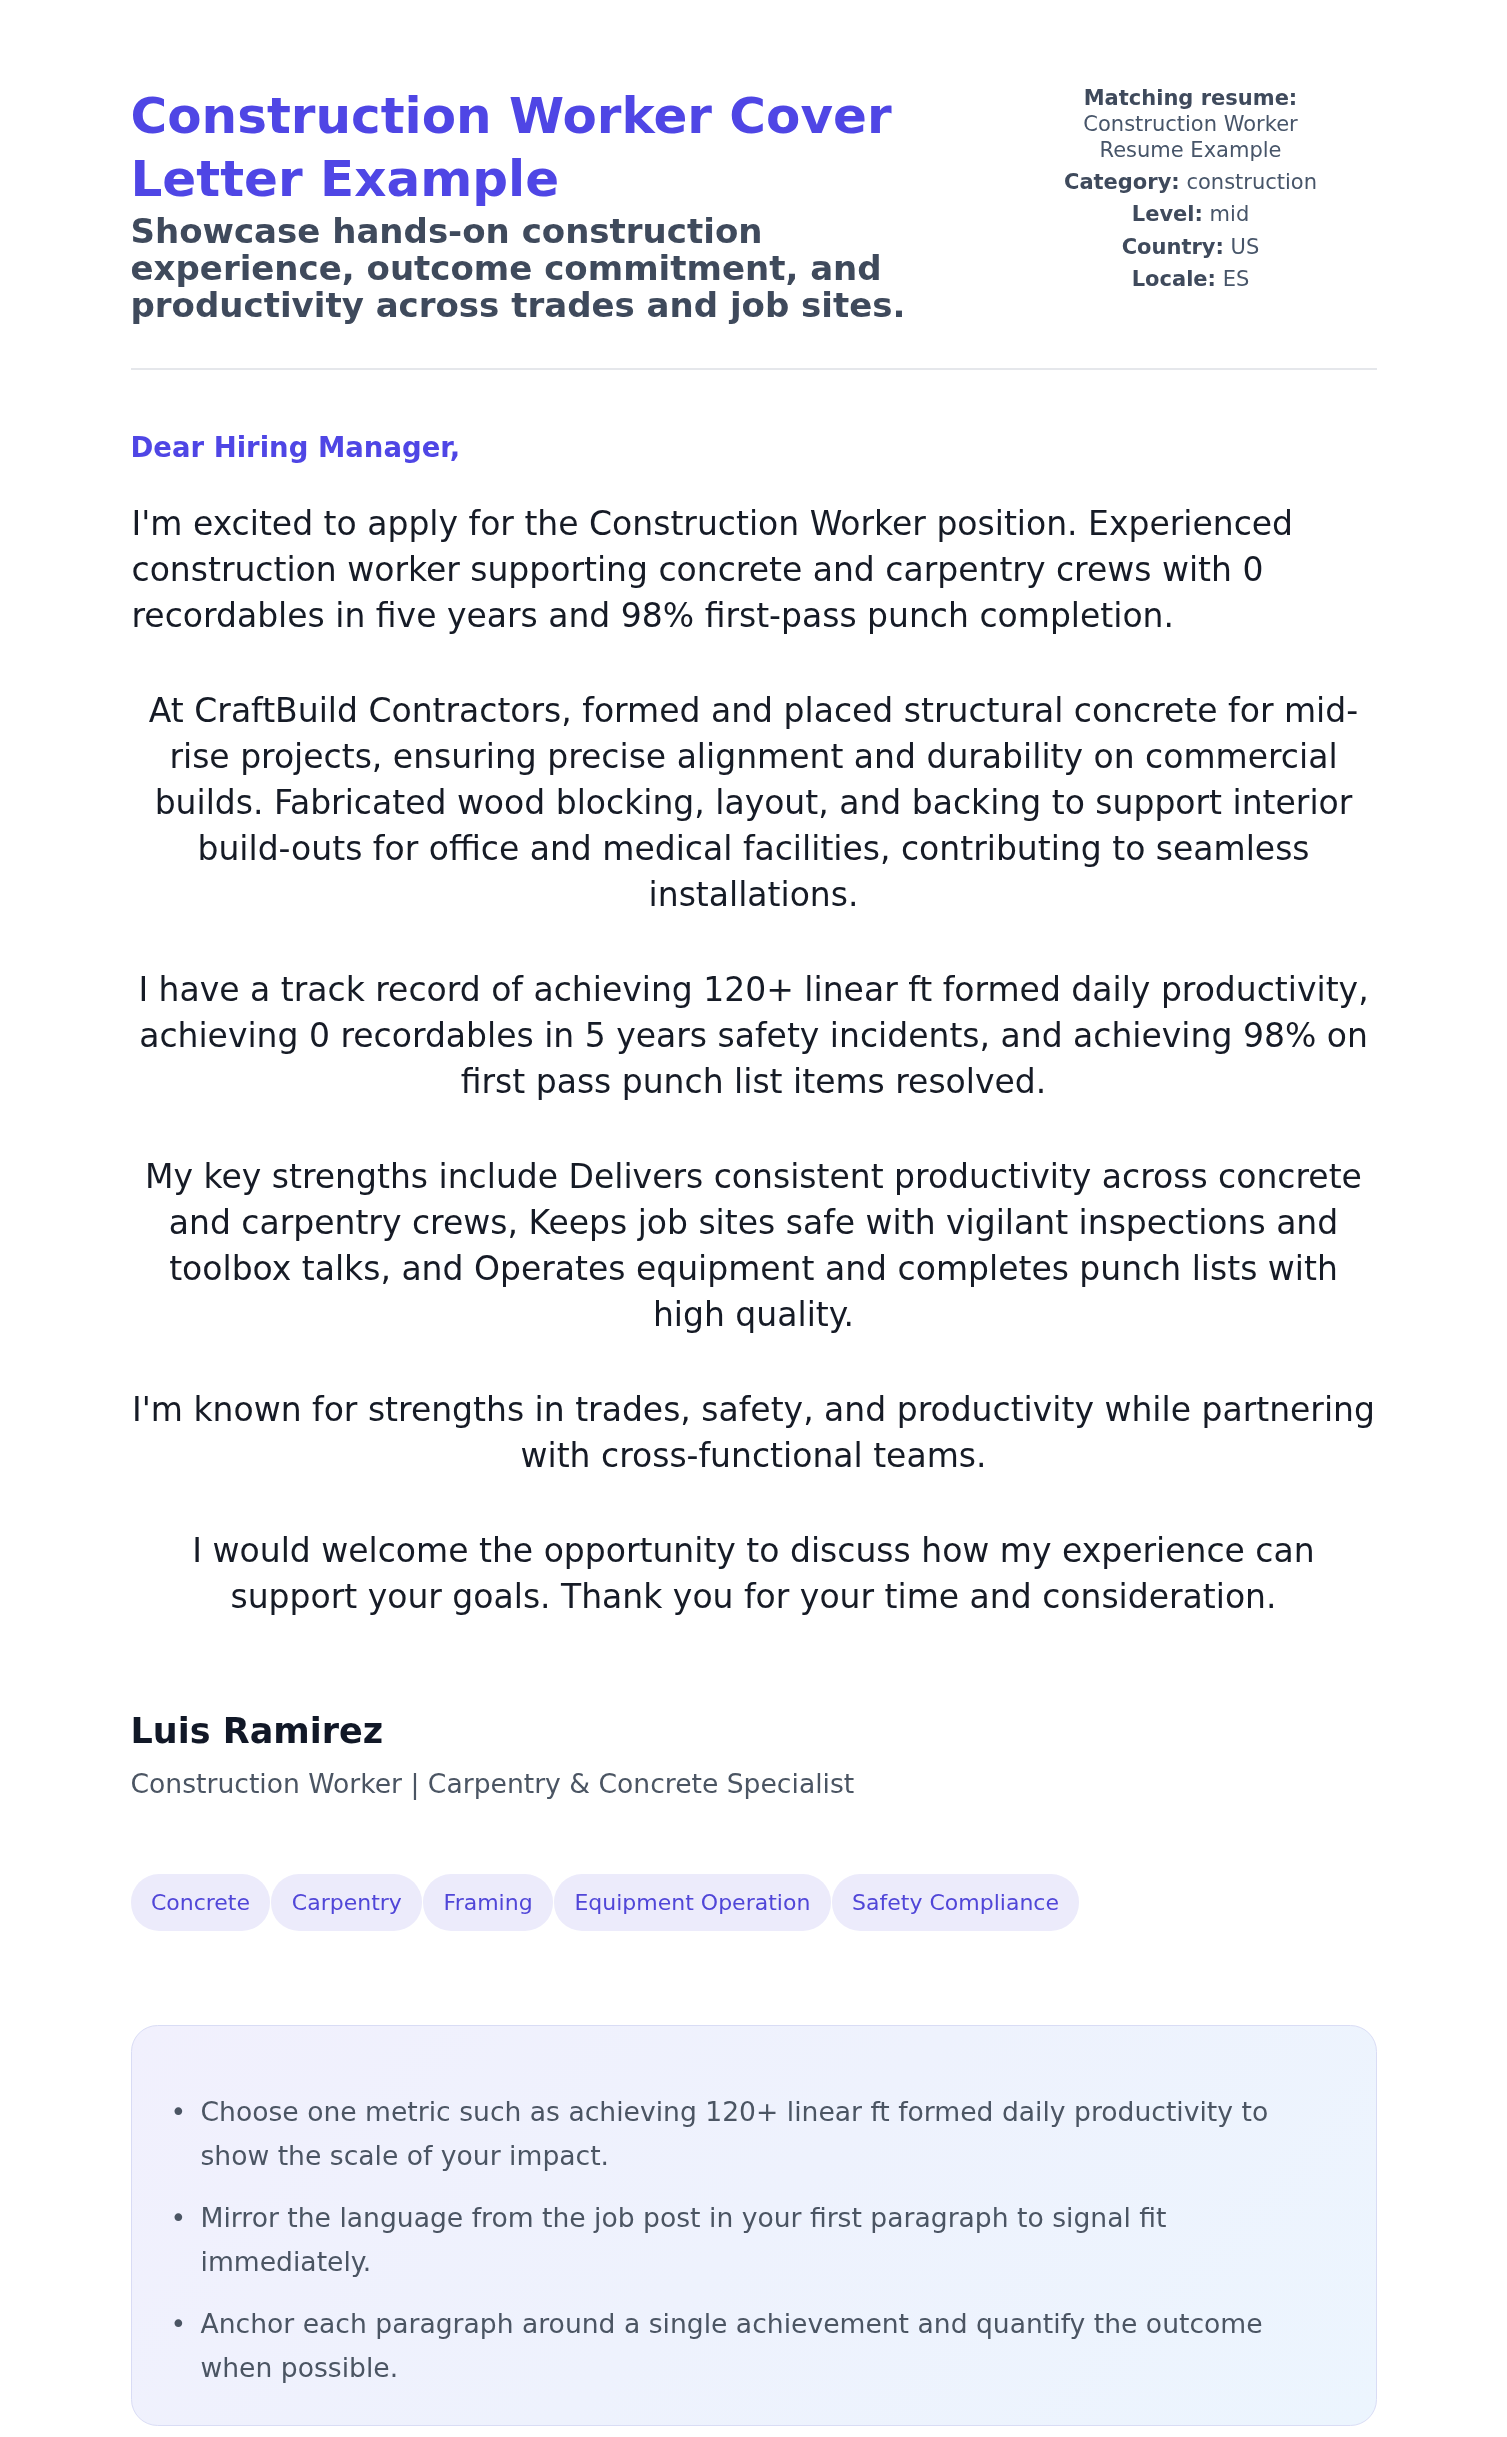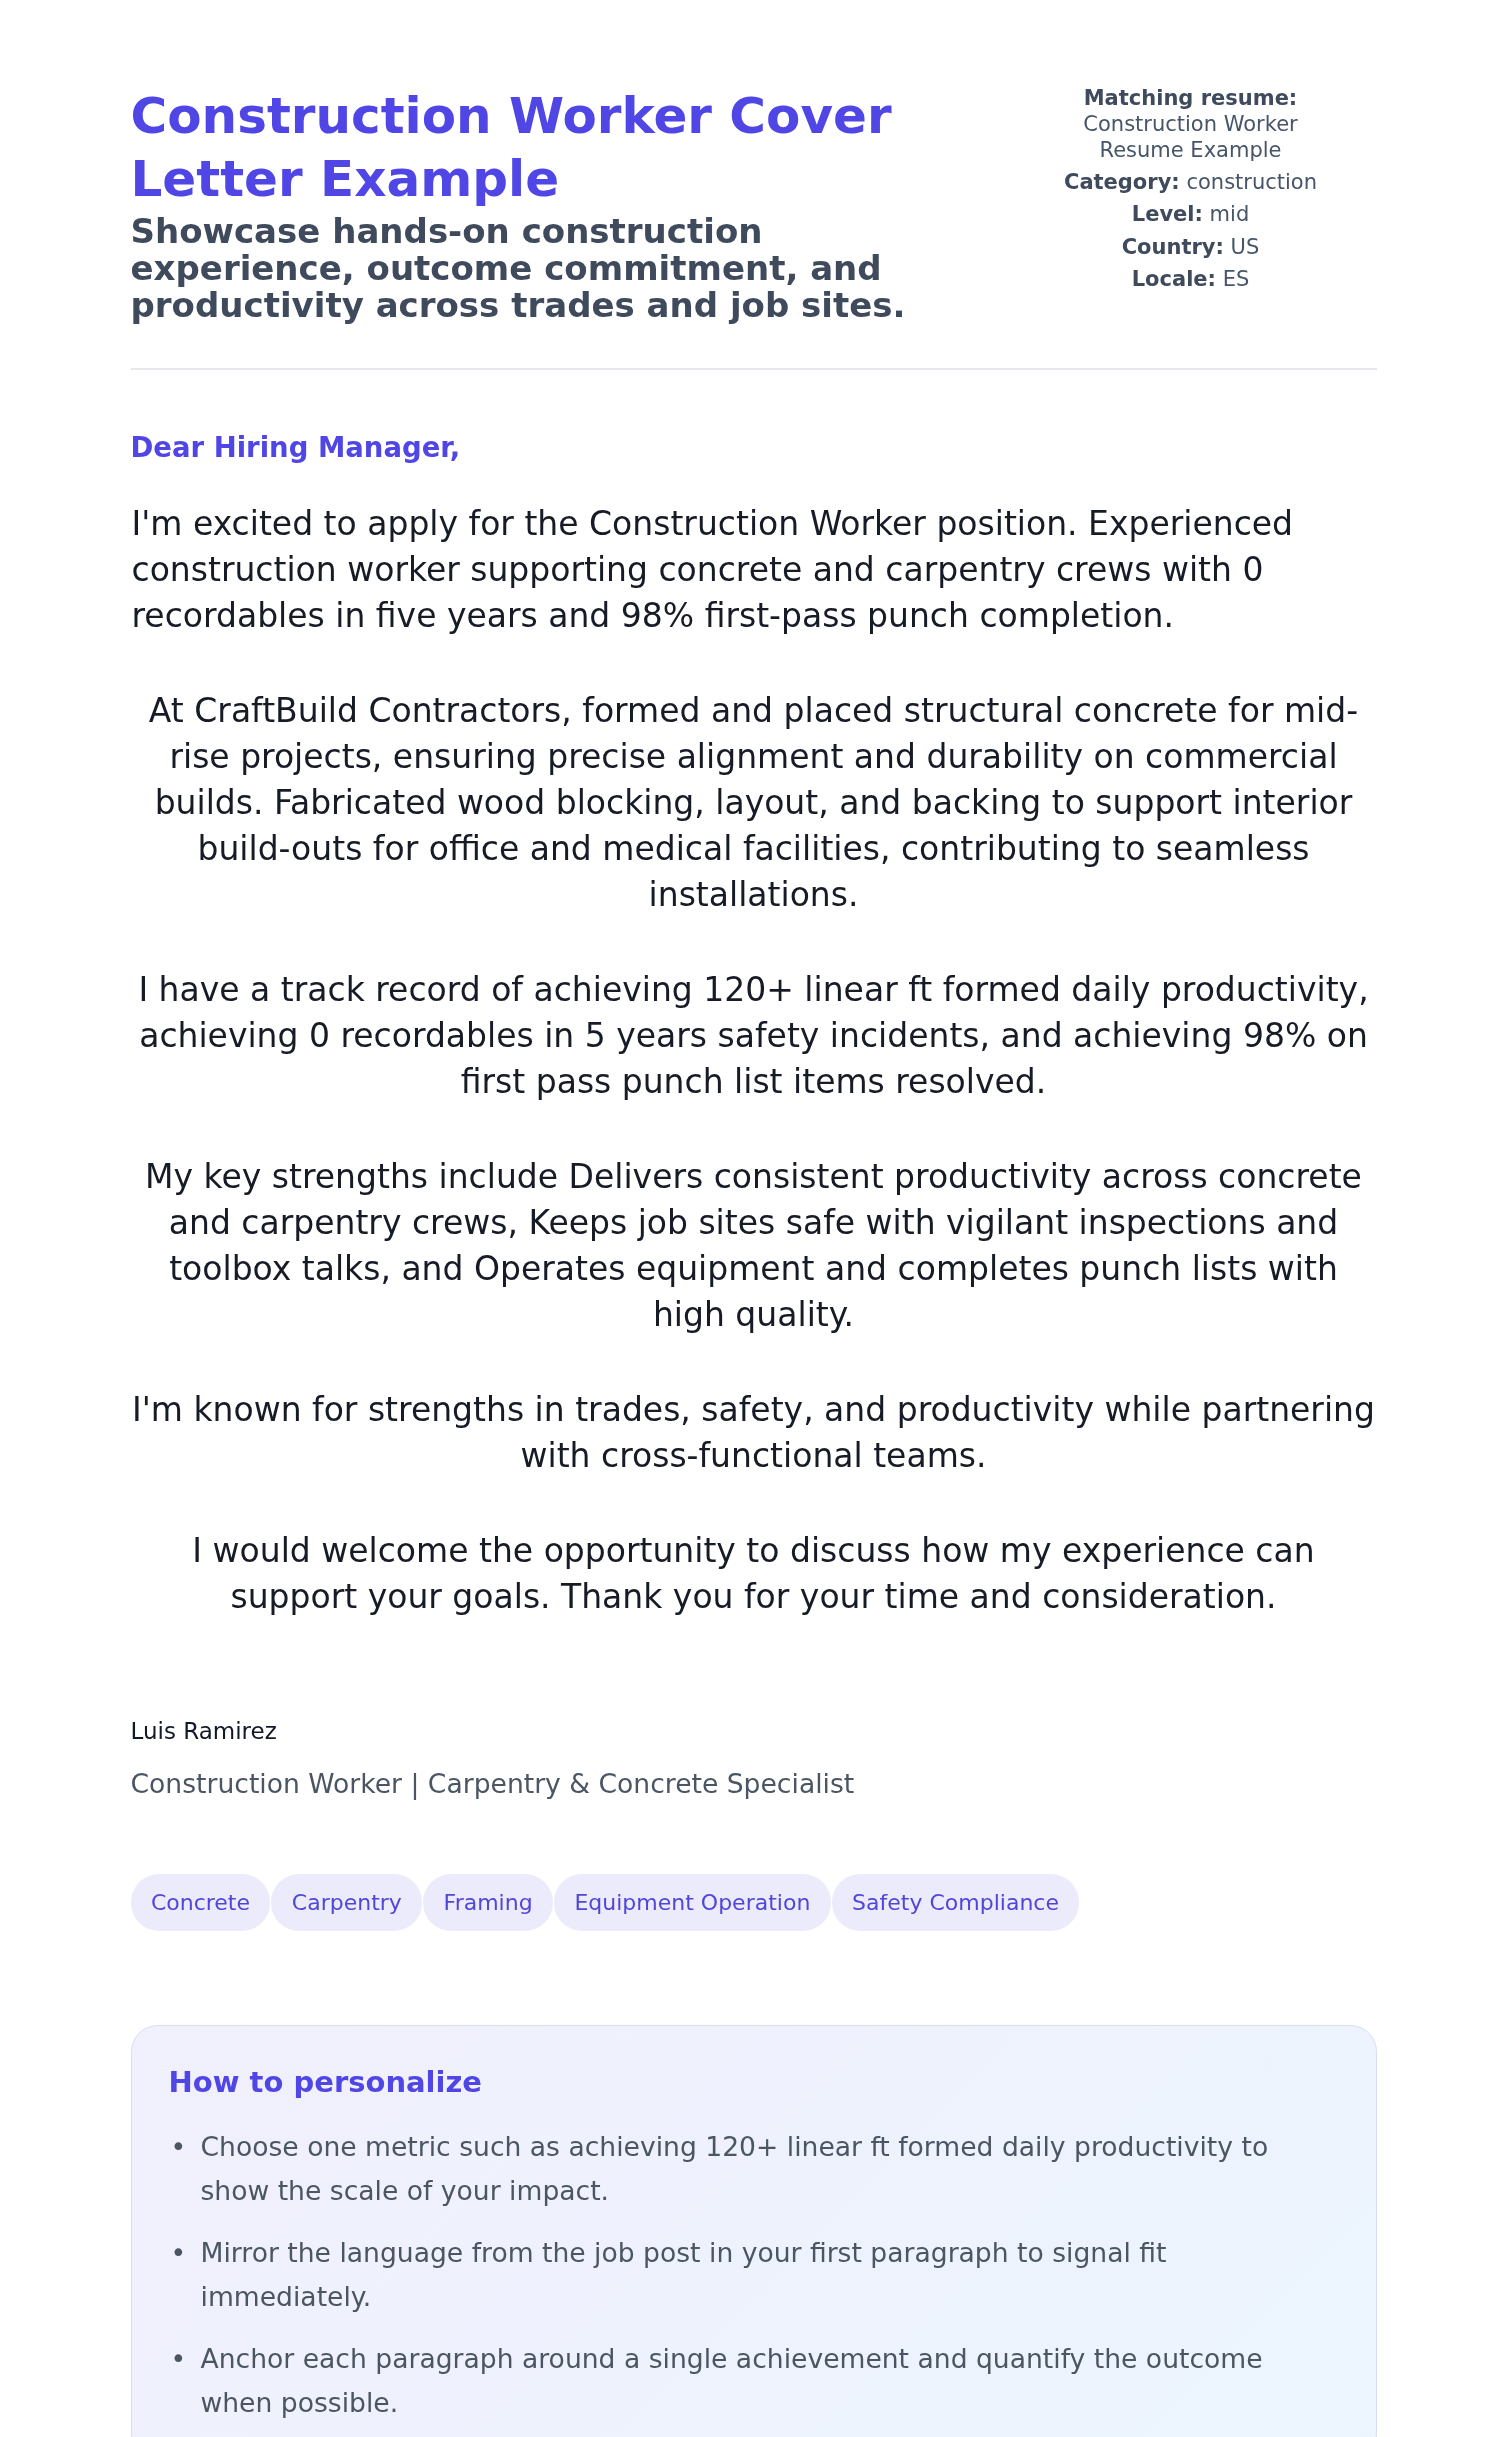--- a/index.html
+++ b/index.html
@@ -79,23 +79,23 @@
       color: #1f2937;
       color: #161b26;
     }
     .para.p0 { margin-top: 37px; }
     .para + .para { margin-top: 49px; text-align: center; }
 
     .signature {
       margin-top: 94px;
     }
     .sig-name {
-      font-size: 23px;
+      font-size: 35px;
       line-height: 34px;
-      font-weight: normal;
+      font-weight: bold;
       color: #111827;
     }
     .sig-title {
       margin-top: 19.5px;
       font-size: 26.6px;
       line-height: 34px;
       color: #4b5563;
     }
 
     
@@ -204,21 +204,20 @@
 
   <div class="tags">
     <span class="tag">Concrete</span>
     <span class="tag">Carpentry</span>
     <span class="tag">Framing</span>
     <span class="tag">Equipment Operation</span>
     <span class="tag">Safety Compliance</span>
   </div>
 
   <aside class="tips">
-    <h3 class="tips-title">How to personalize</h3>
     <ul class="tips-list">
       <li>
         <span class="bullet">•</span>
         <span>Choose one metric such as achieving 120+ linear ft formed daily productivity to show the scale of your impact.</span>
       </li>
       <li>
         <span class="bullet">•</span>
         <span>Mirror the language from the job post in your first paragraph to signal fit immediately.</span>
       </li>
       <li>

